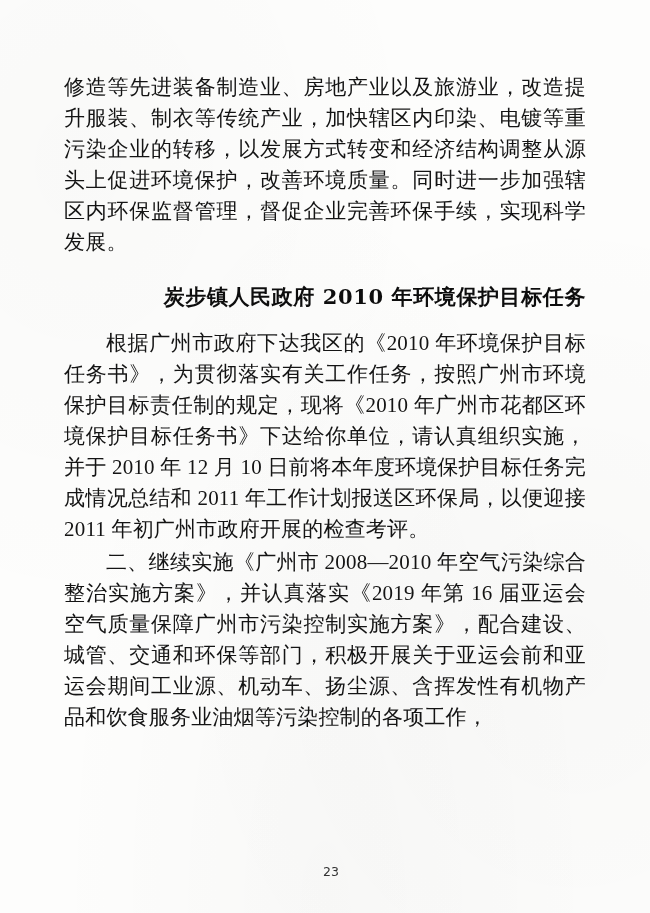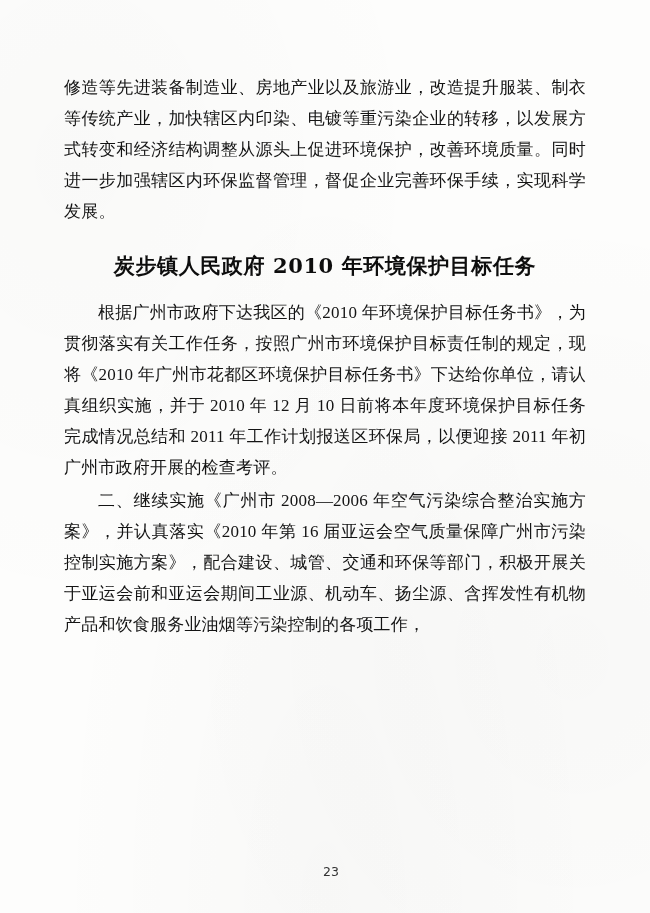--- a/index.html
+++ b/index.html
@@ -32,37 +32,37 @@
       radial-gradient(ellipse at 88% 72%, rgba(0,0,0,0.018), rgba(0,0,0,0) 50%),
       radial-gradient(ellipse at 50% 100%, rgba(0,0,0,0.02), rgba(0,0,0,0) 60%);
     pointer-events: none;
   }
   .doc-body {
     position: relative;
     z-index: 2;
   }
   p.para {
     margin: 0 0 2px 0;
-    font-size: 17px;
+    font-size: 21px;
     line-height: 31px;
     text-align: justify;
     text-justify: inter-ideograph;
     letter-spacing: 0.2px;
     color: #141414;
   }
   p.indent {
     text-indent: 2em;
     font-family: Liberation Serif, serif;
   }
   h1.section-title {
     margin: 22px 0 14px 0;
     font-size: 21px;
     line-height: 34px;
     font-weight: bold;
-    text-align: center;
+    text-align: right;
     letter-spacing: 0.6px;
     color: #0d0d0d;
     font-family: "DejaVu Serif", "Liberation Serif", serif;
   }
   .page-number {
     position: absolute;
     left: 12px;
     right: 0;
     bottom: 34px;
     text-align: center;
@@ -77,18 +77,18 @@
 <div class="page">
   <div class="doc-body">
 
     <p class="para">修造等先进装备制造业、房地产业以及旅游业，改造提升服装、制衣等传统产业，加快辖区内印染、电镀等重污染企业的转移，以发展方式转变和经济结构调整从源头上促进环境保护，改善环境质量。同时进一步加强辖区内环保监督管理，督促企业完善环保手续，实现科学发展。</p>
 
     <h1 class="section-title">炭步镇人民政府 2010 年环境保护目标任务</h1>
 
     <p class="para indent">根据广州市政府下达我区的《2010 年环境保护目标任务书》，为贯彻落实有关工作任务，按照广州市环境保护目标责任制的规定，现将《2010 年广州市花都区环境保护目标任务书》下达给你单位，请认真组织实施，并于 2010 年 12 月 10 日前将本年度环境保护目标任务完成情况总结和 2011 年工作计划报送区环保局，以便迎接 2011 年初广州市政府开展的检查考评。</p>
 
 
-    <p class="para indent">二、继续实施《广州市 2008—2006 年空气污染综合整治实施方案》，并认真落实《2010 年第 16 届亚运会空气质量保障广州市污染控制实施方案》，配合建设、城管、交通和环保等部门，积极开展关于亚运会前和亚运会期间工业源、机动车、扬尘源、含挥发性有机物产品和饮食服务业油烟等污染控制的各项工作，</p>
+    <p class="para indent">二、继续实施《广州市 2008—2010 年空气污染综合整治实施方案》，并认真落实《2019 年第 16 届亚运会空气质量保障广州市污染控制实施方案》，配合建设、城管、交通和环保等部门，积极开展关于亚运会前和亚运会期间工业源、机动车、扬尘源、含挥发性有机物产品和饮食服务业油烟等污染控制的各项工作，</p>
 
   </div>
 
   <div class="page-number">23</div>
 </div>
 
 </body></html>

